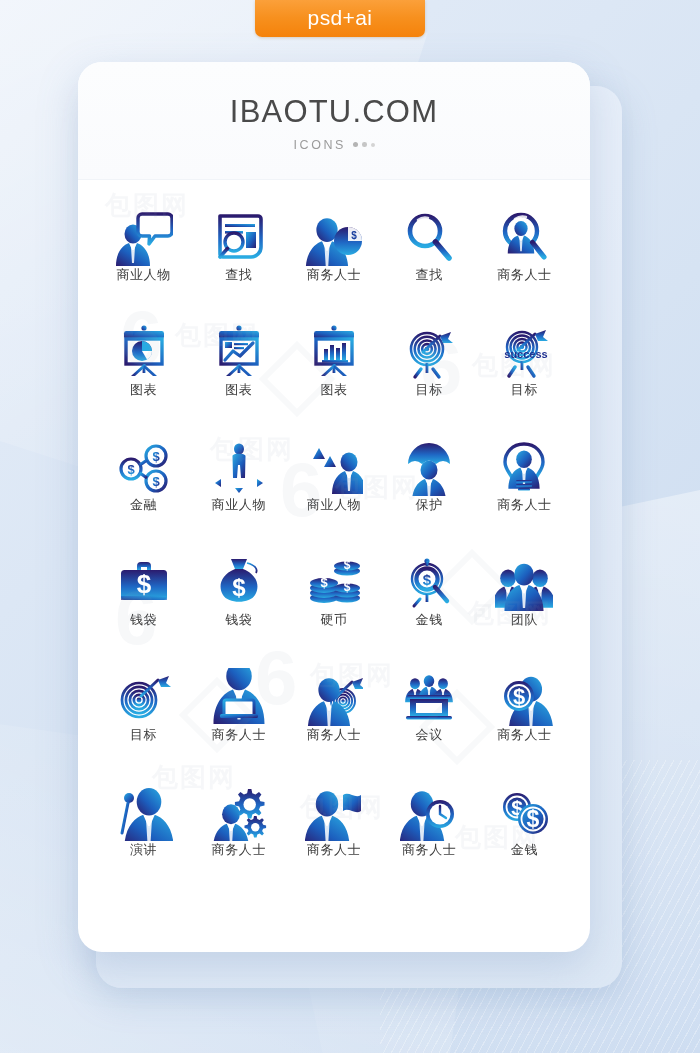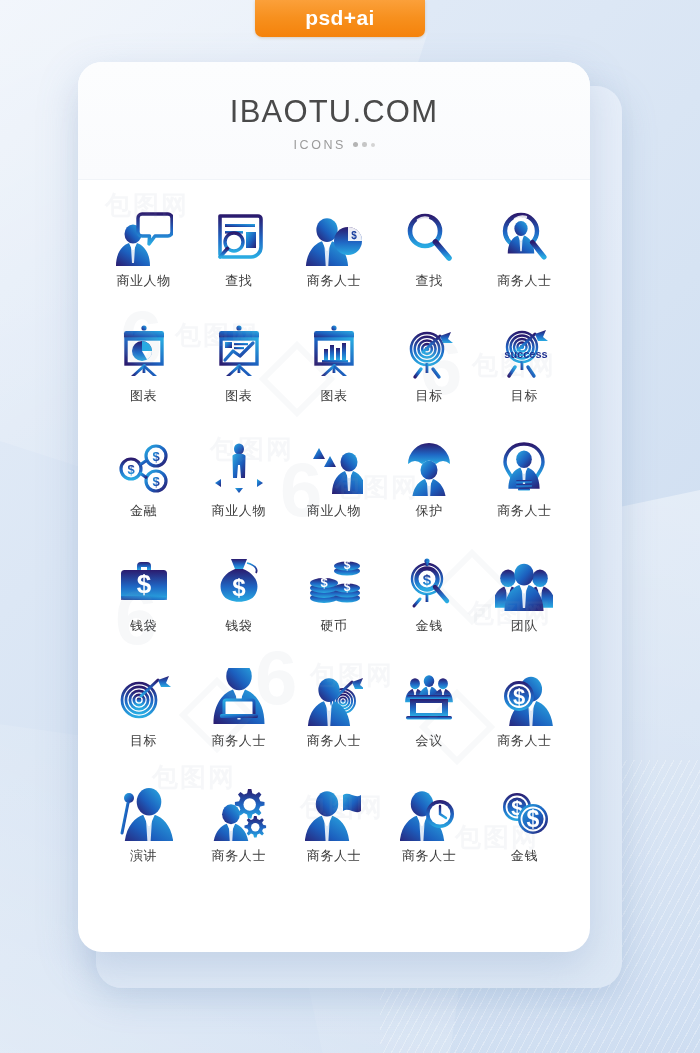--- a/index.html
+++ b/index.html
@@ -64,21 +64,21 @@
     display: flex;
     align-items: center;
     justify-content: center;
     z-index: 30;
     box-shadow: 0 1px 3px rgba(160,100,20,0.25);
   }
   .badge-text {
     color: #ffffff;
     font-size: 21px;
     letter-spacing: 0.4px;
-    font-weight: 700;
+    font-weight: 400;
     line-height: 1;
     padding-bottom: 2px;
   }
 
   
   .under-card {
     position: absolute;
     left: 96px;
     top: 86px;
     width: 526px;
@@ -157,21 +157,20 @@
   }
   .glyph {
     width: 62px;
     height: 62px;
     display: flex;
     align-items: center;
     justify-content: center;
   }
   .glyph svg { display: block; width: 58px; height: 58px; }
   .cell-label {
-    margin-top: 6px;
     font-size: 13px;
     color: #3c3c3c;
     letter-spacing: 0.6px;
     line-height: 1;
     white-space: nowrap;
   }
 
   
   .wm {
     position: absolute;

